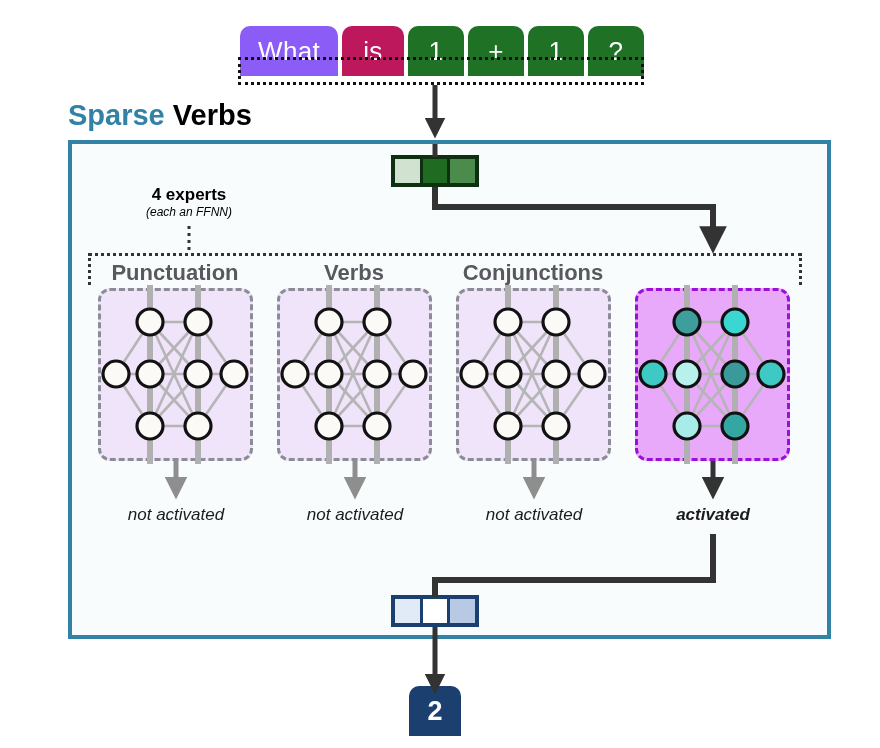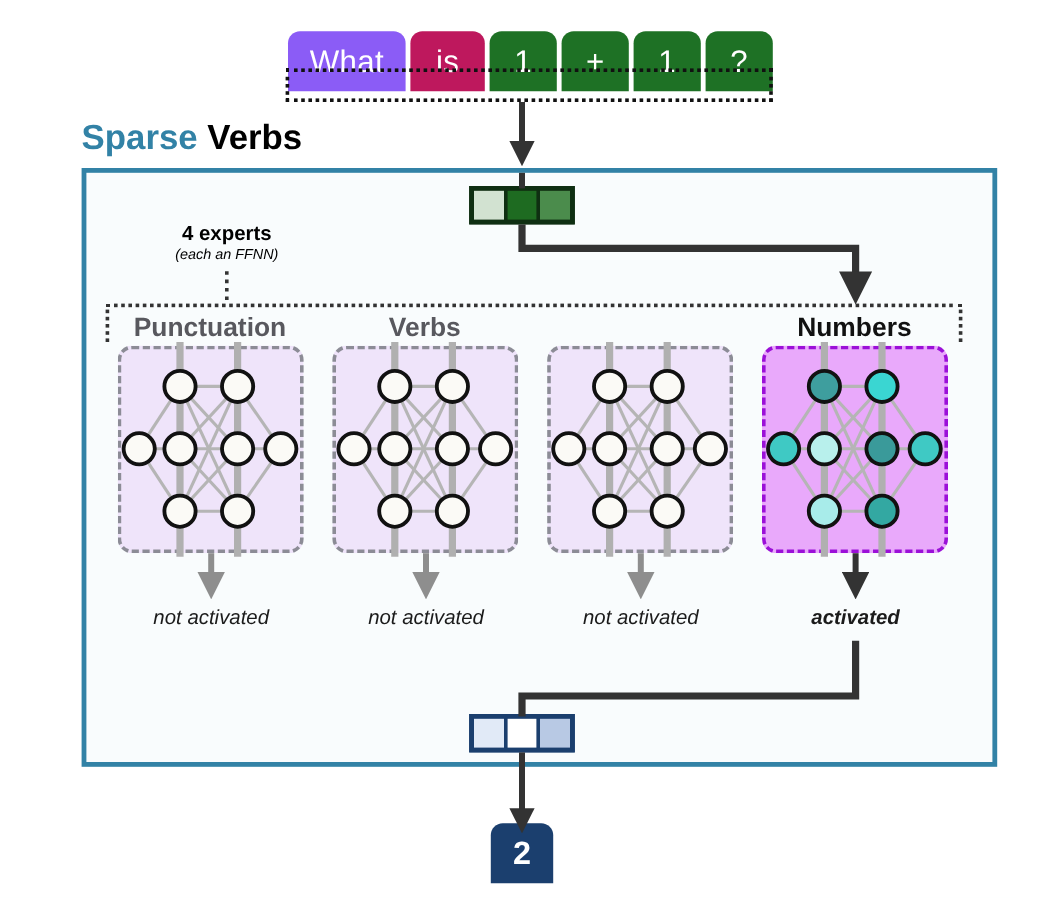--- a/index.html
+++ b/index.html
@@ -196,21 +196,21 @@
   </div>
 
   <div class="experts-note">
     <div class="n1">4 experts</div>
     <div class="n2">(each an FFNN)</div>
   </div>
   <div class="experts-dotted"></div>
 
   <div class="expert-label" style="left:89px">Punctuation</div>
   <div class="expert-label" style="left:268px">Verbs</div>
-  <div class="expert-label active" style="left:626px">Numbers</div>
+  <div class="expert-label" style="left:447px">Conjunctions</div>
 
   <div class="expert" style="left:98px"></div>
   <div class="expert" style="left:277px"></div>
   <div class="expert" style="left:456px"></div>
   <div class="expert active" style="left:635px"></div>
 
   <div class="act-label" style="left:86px">not activated</div>
   <div class="act-label" style="left:265px">not activated</div>
   <div class="act-label" style="left:444px">not activated</div>
   <div class="act-label on" style="left:623px">activated</div>

